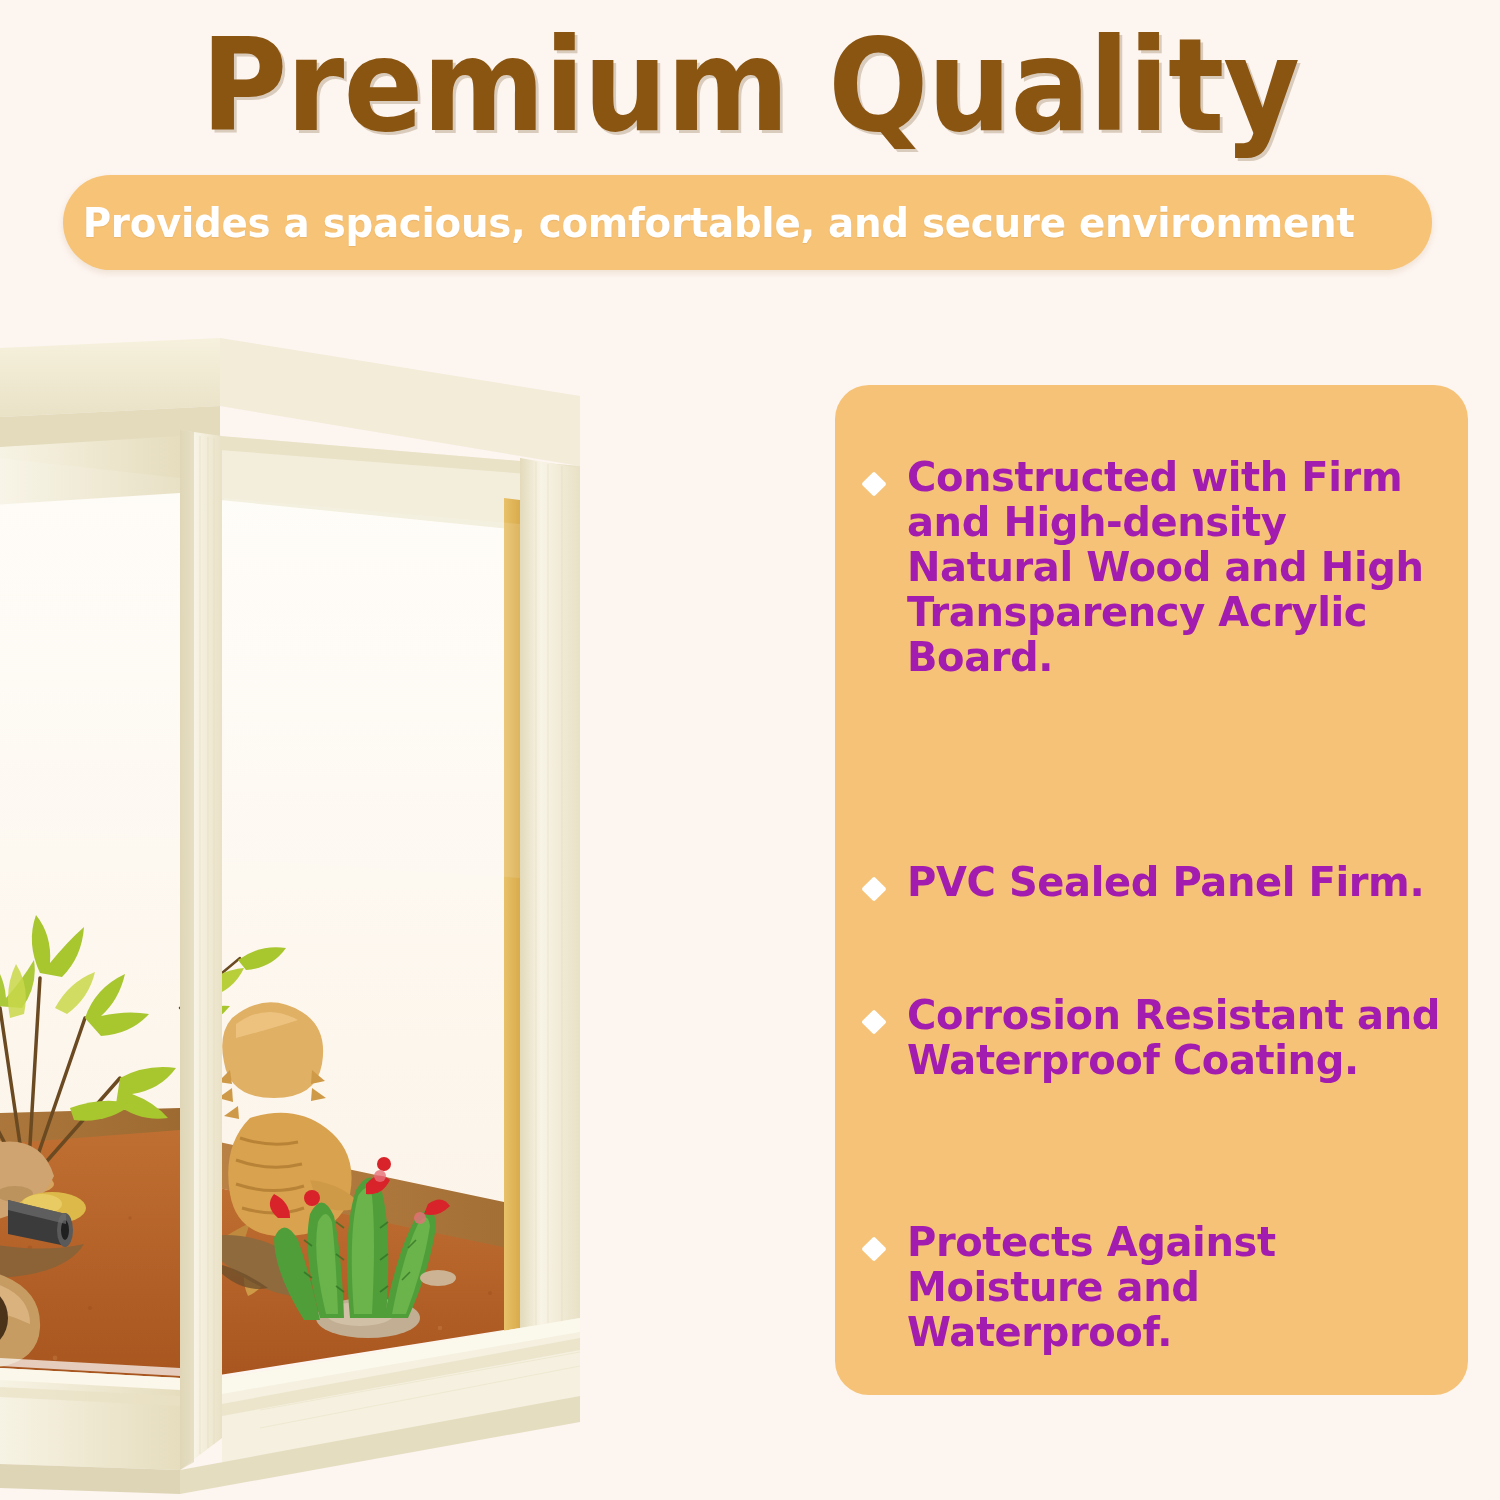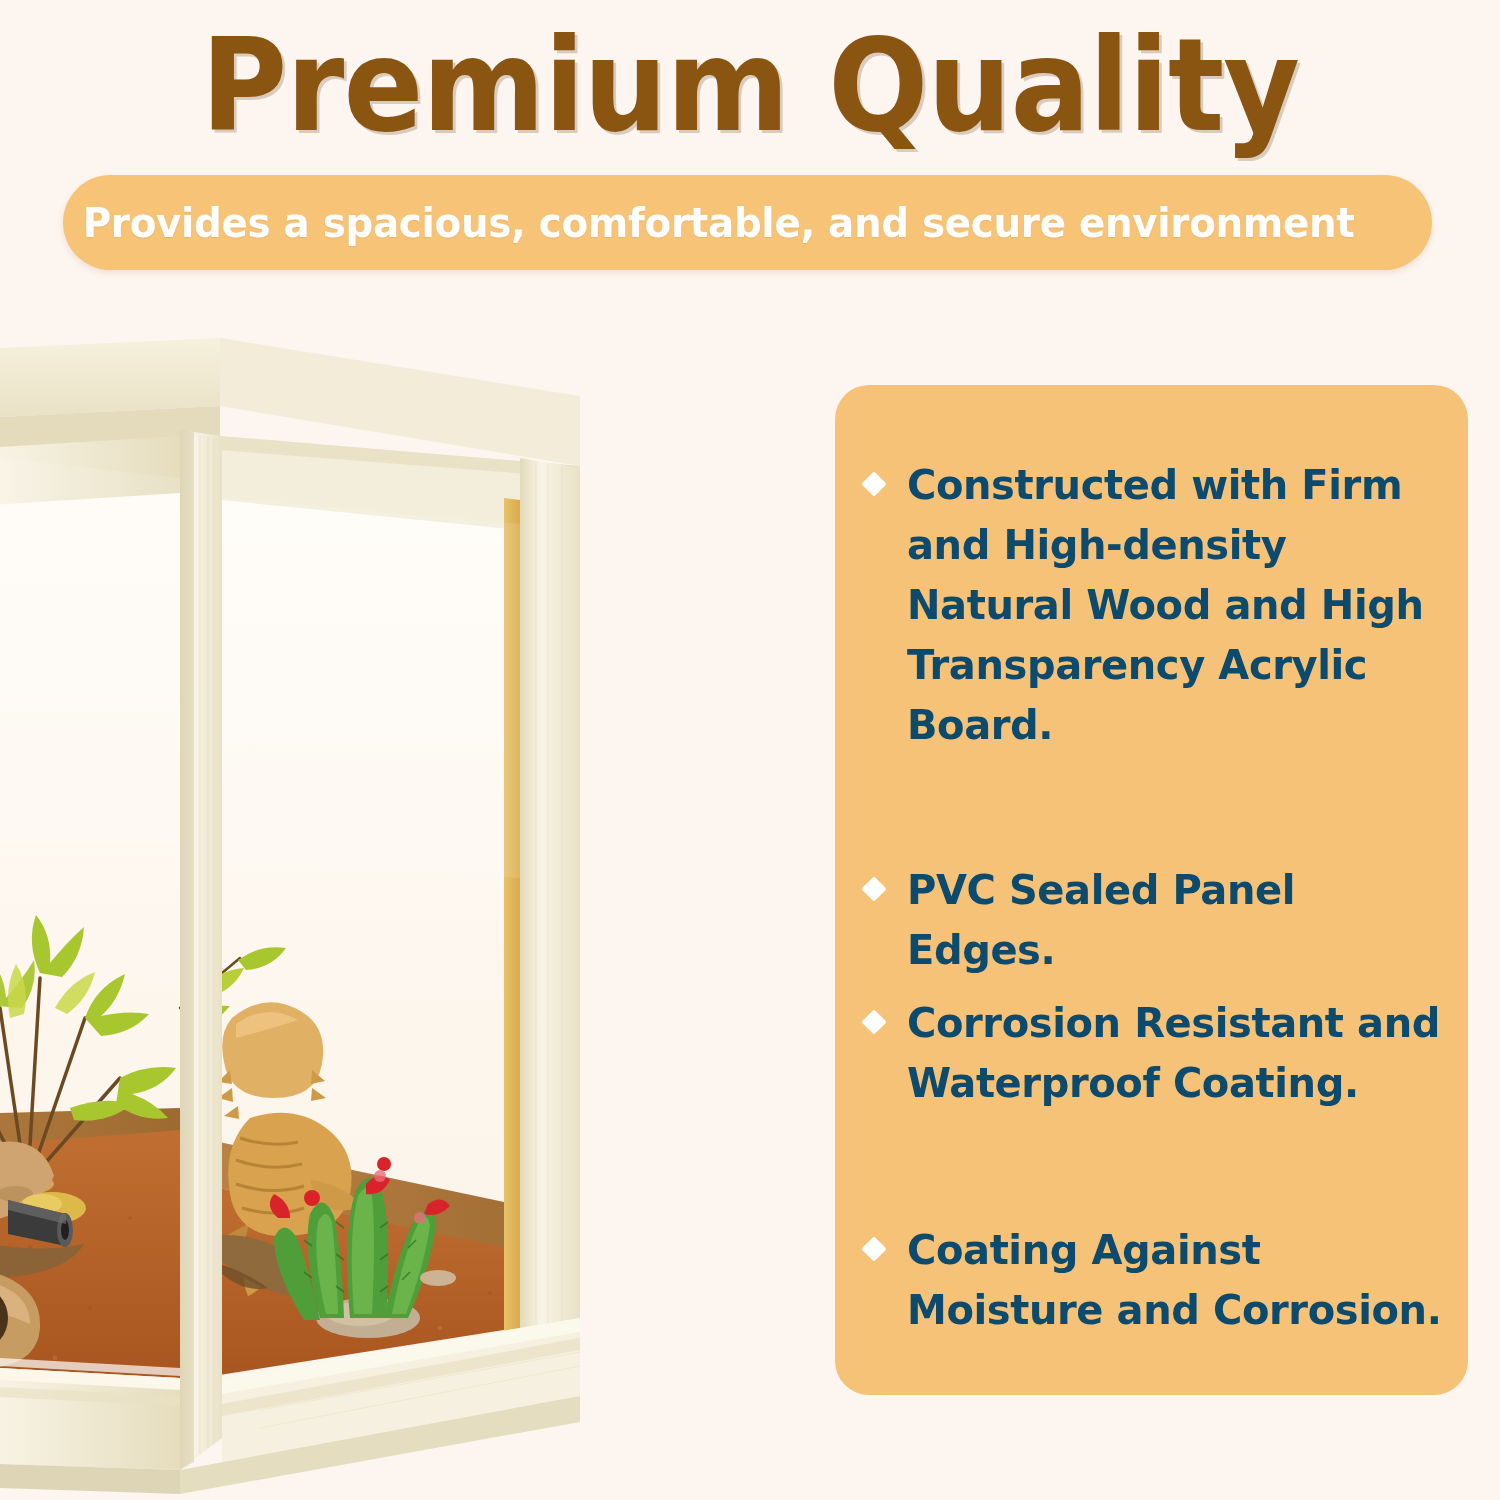--- a/index.html
+++ b/index.html
@@ -61,22 +61,22 @@
     background:#ffffff;
     transform:rotate(45deg);
     flex:0 0 18px;
     margin-top:20px; margin-right:24px;
     border-radius:2px;
   }
   .feature-text{
     font-family:"DejaVu Sans","Liberation Sans",sans-serif;
     font-weight:bold;
     font-size:40px;
-    line-height:60px;
-    color:#0c4a6e;
+    line-height:45px;
+    color:#a21caf;
     letter-spacing:-0.4px;
     transform-origin:left top;
   }
   #feature-0{top:70px;}
   #feature-1{top:475px;}
   #feature-2{top:608px;justify-content:center;}
   #feature-3{top:835px;}
 
   
   #product-photo{
@@ -383,26 +383,26 @@
 
 <div id="feature-panel">
 
   <div class="feature-item" id="feature-0">
     <span class="bullet-diamond"></span>
     <span class="feature-text">Constructed with Firm and High-density Natural Wood and High Transparency Acrylic Board.</span>
   </div>
 
   <div class="feature-item" id="feature-1">
     <span class="bullet-diamond"></span>
-    <span class="feature-text">PVC Sealed Panel Edges.</span>
+    <span class="feature-text">PVC Sealed Panel Firm.</span>
   </div>
 
   <div class="feature-item" id="feature-2">
     <span class="bullet-diamond"></span>
     <span class="feature-text">Corrosion Resistant and Waterproof Coating.</span>
   </div>
 
   <div class="feature-item" id="feature-3">
     <span class="bullet-diamond"></span>
-    <span class="feature-text">Coating Against Moisture and Corrosion.</span>
+    <span class="feature-text">Protects Against Moisture and Waterproof.</span>
   </div>
 
 </div>
 
 </body></html>

